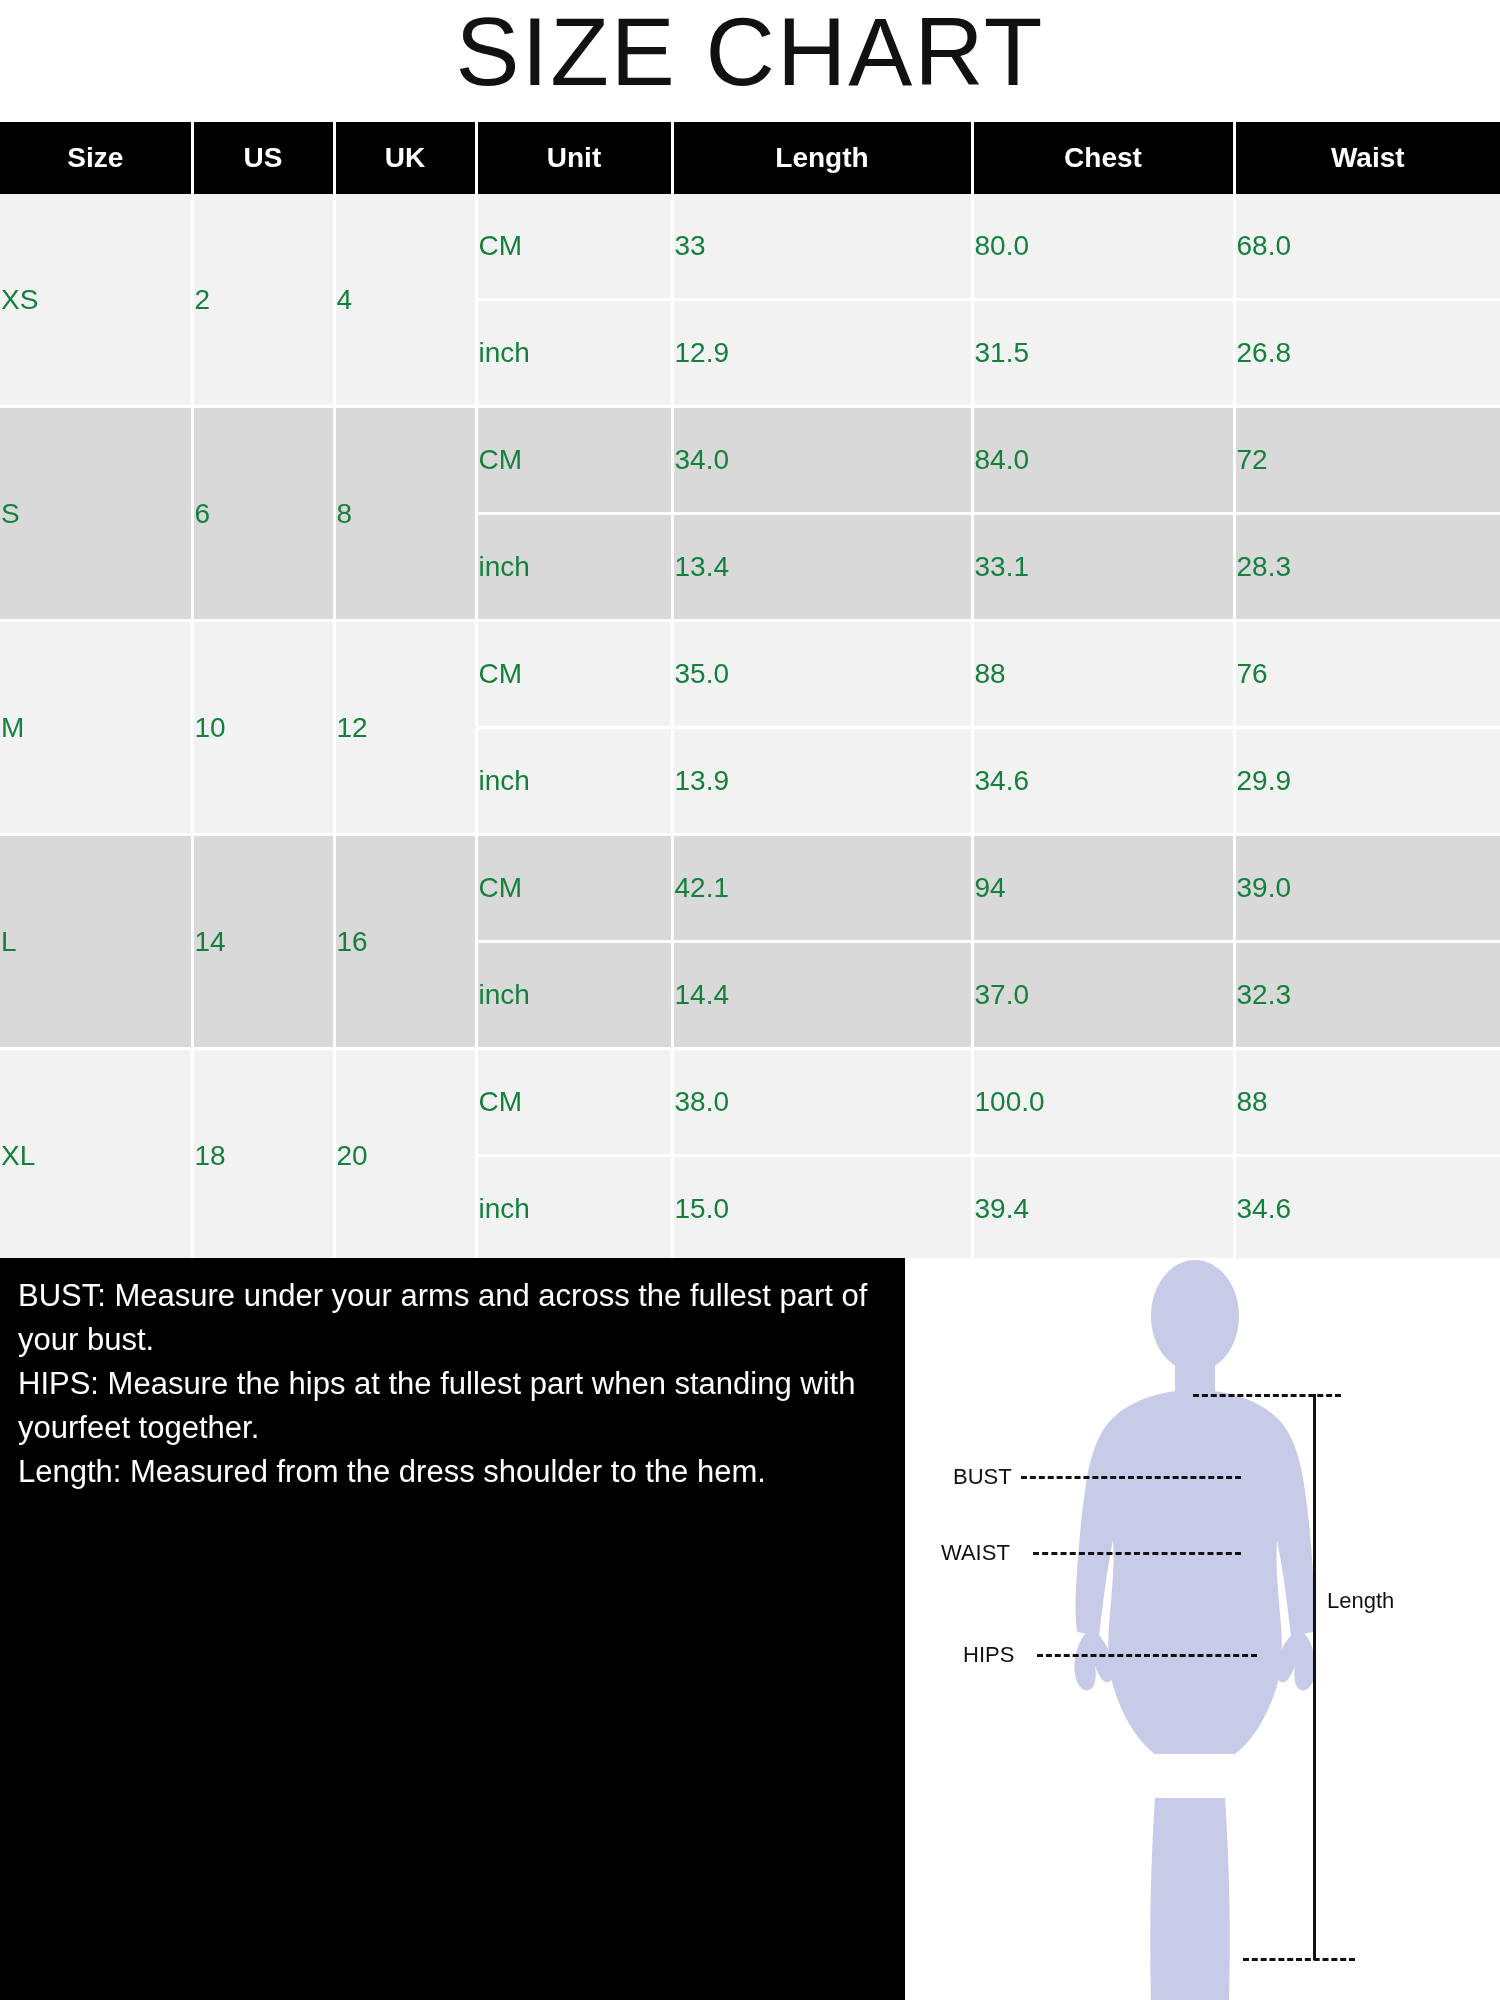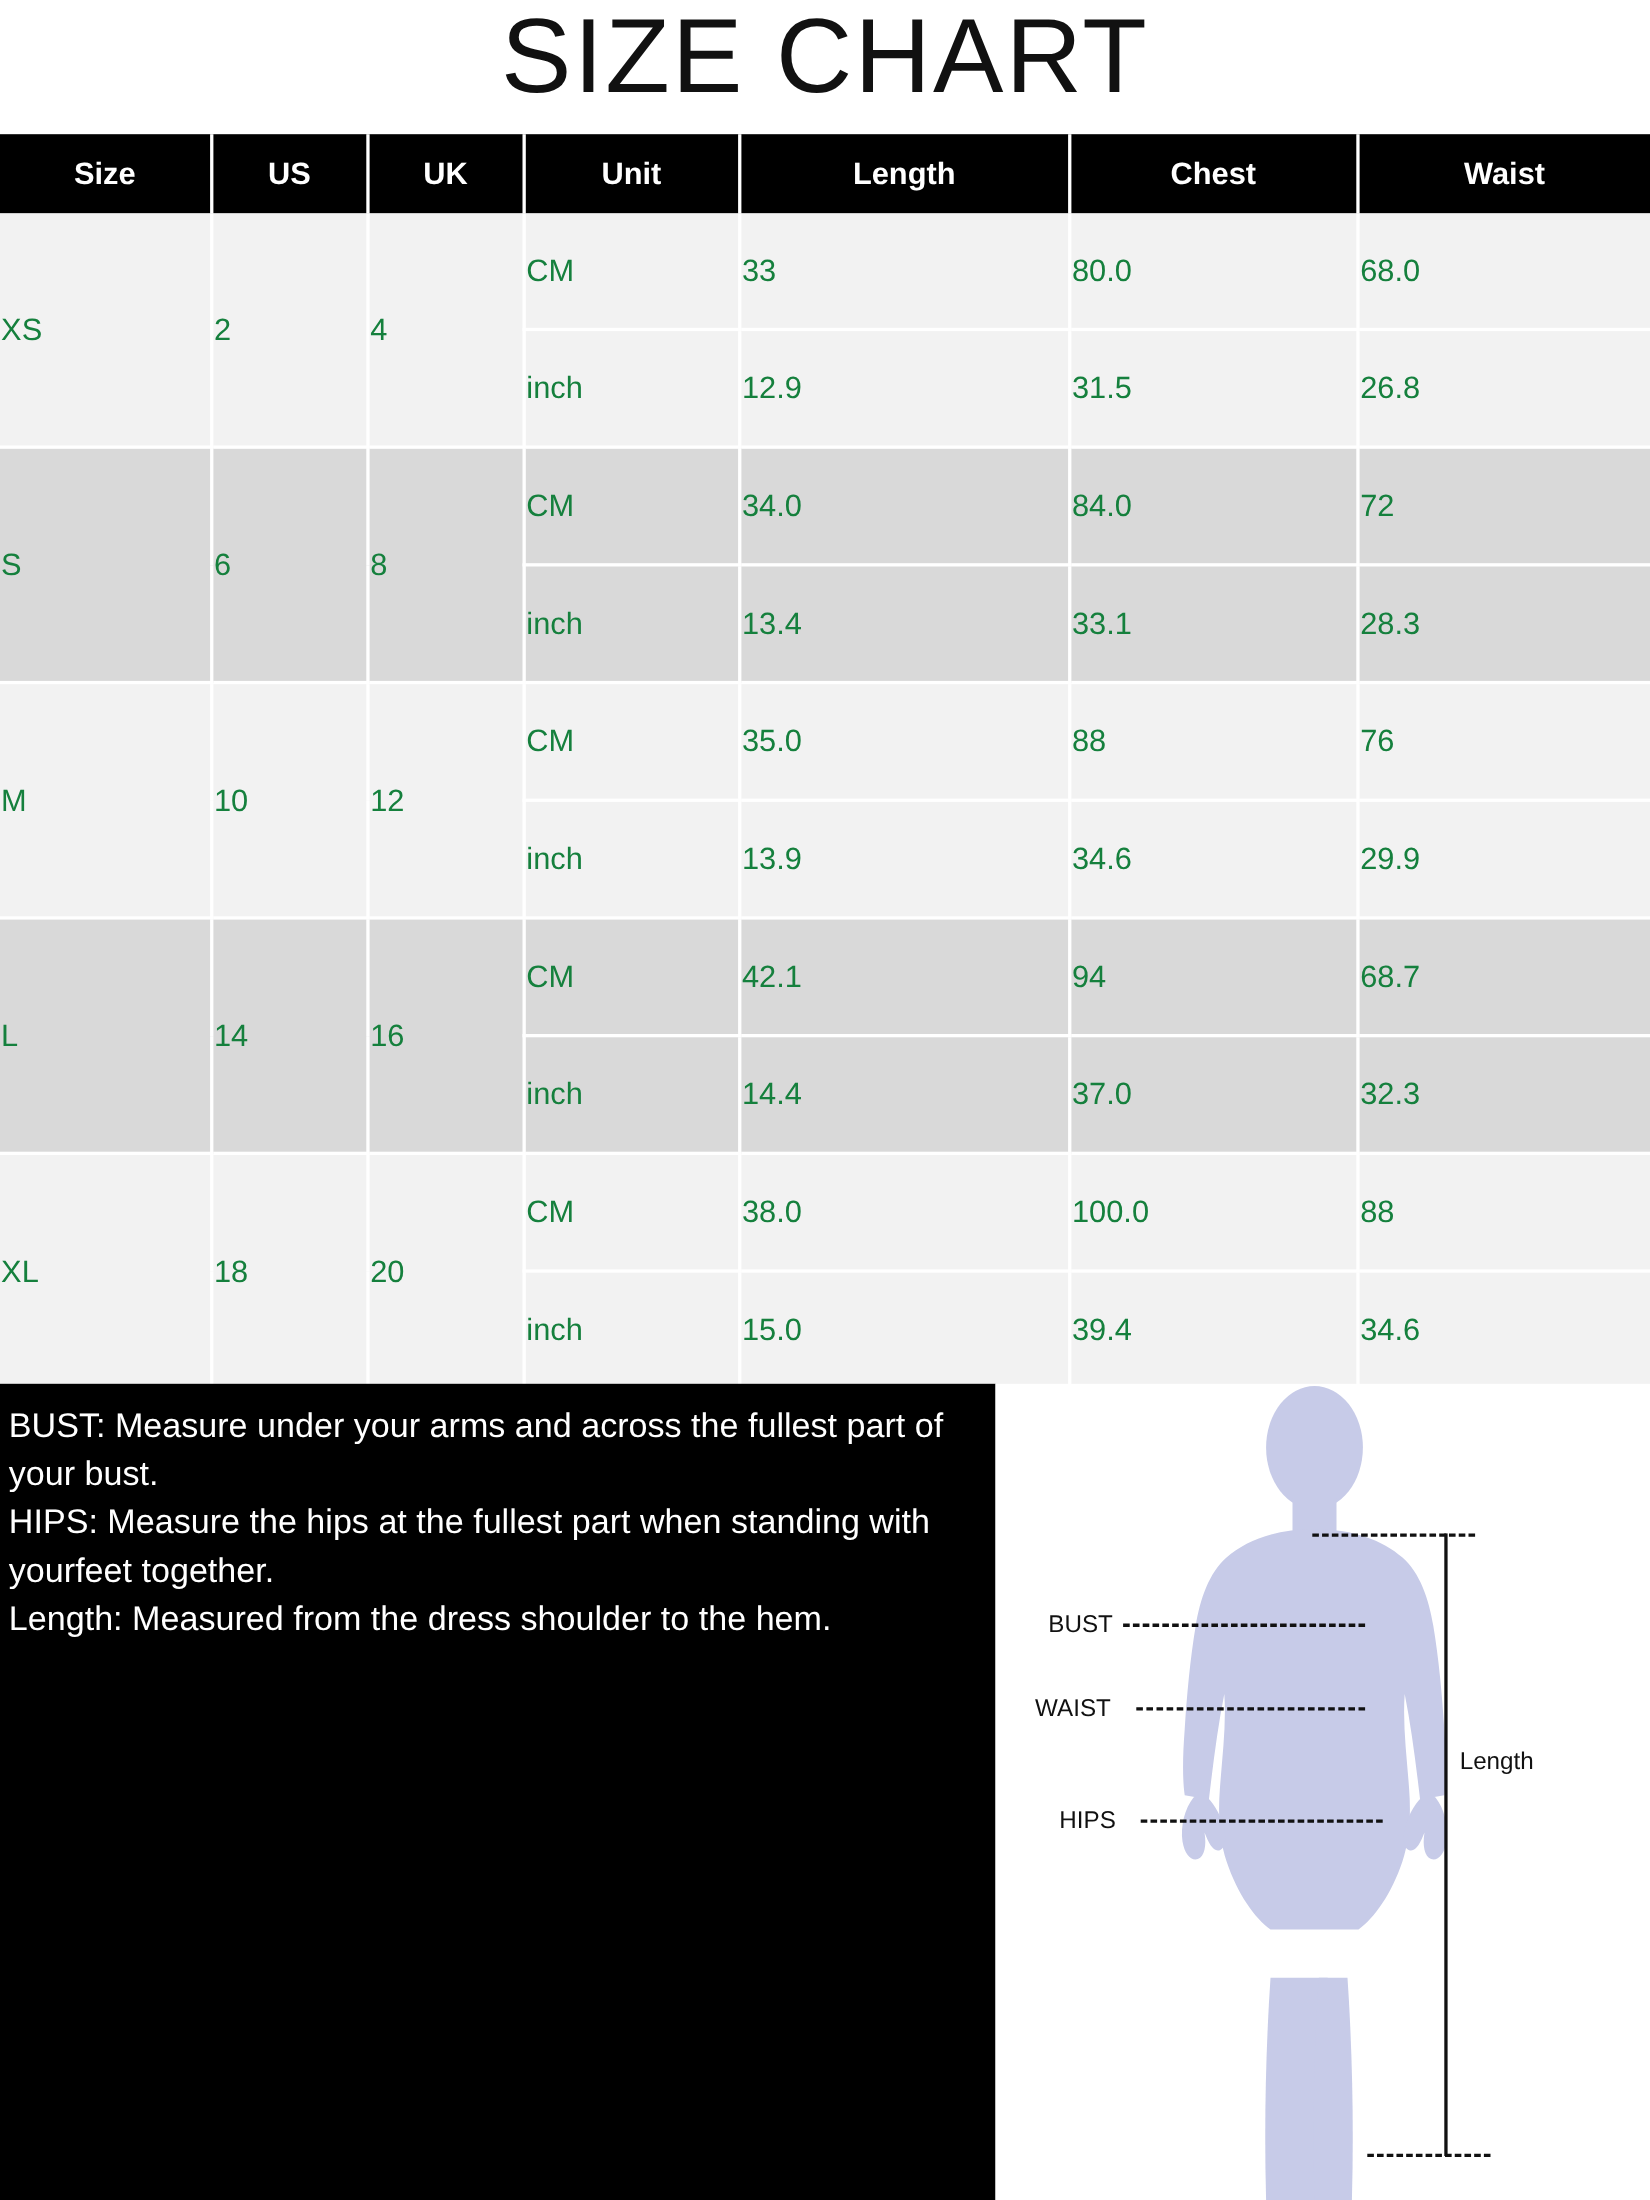--- a/index.html
+++ b/index.html
@@ -79,21 +79,21 @@
     left: 0;
     top: 1258px;
     width: 1500px;
     height: 742px;
     display: flex;
   }
   .notes {
     width: 905px;
     background: #000000;
     color: #ffffff;
-    padding: 16px 18px 0 8px;
+    padding: 16px 18px 0 18px;
     box-sizing: border-box;
   }
   .notes p {
     margin: 0;
     font-size: 31px;
     line-height: 1.42;
     font-weight: 400;
   }
   .figure {
     flex: 1;
@@ -202,21 +202,21 @@
         <td>29.9</td>
       </tr>
 
       <tr class="band-dark">
         <td rowspan="2">L</td>
         <td rowspan="2">14</td>
         <td rowspan="2">16</td>
         <td>CM</td>
         <td>42.1</td>
         <td>94</td>
-        <td>68.7</td>
+        <td>39.0</td>
       </tr>
       <tr class="band-dark">
         <td>inch</td>
         <td>14.4</td>
         <td>37.0</td>
         <td>32.3</td>
       </tr>
 
       <tr class="band-light">
         <td rowspan="2">XL</td>

